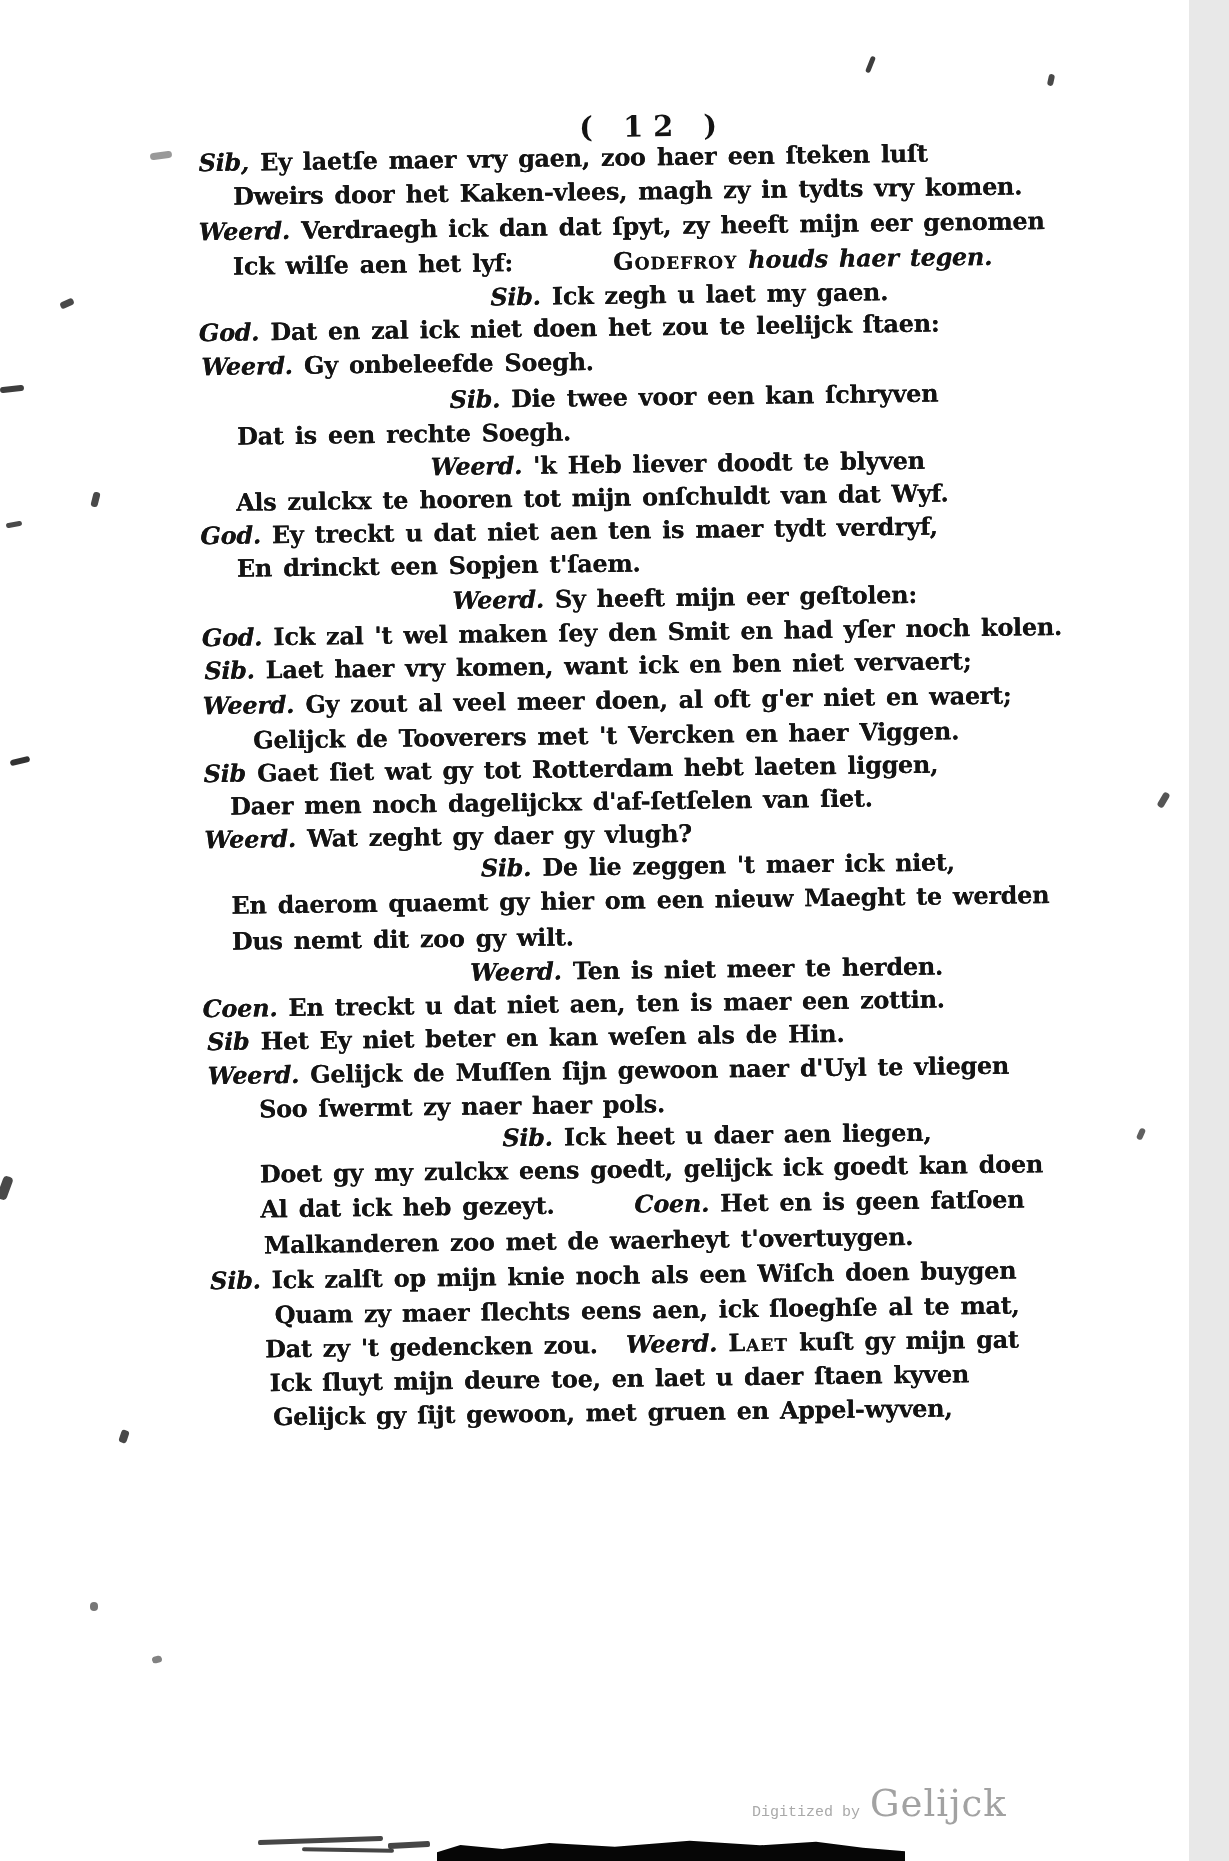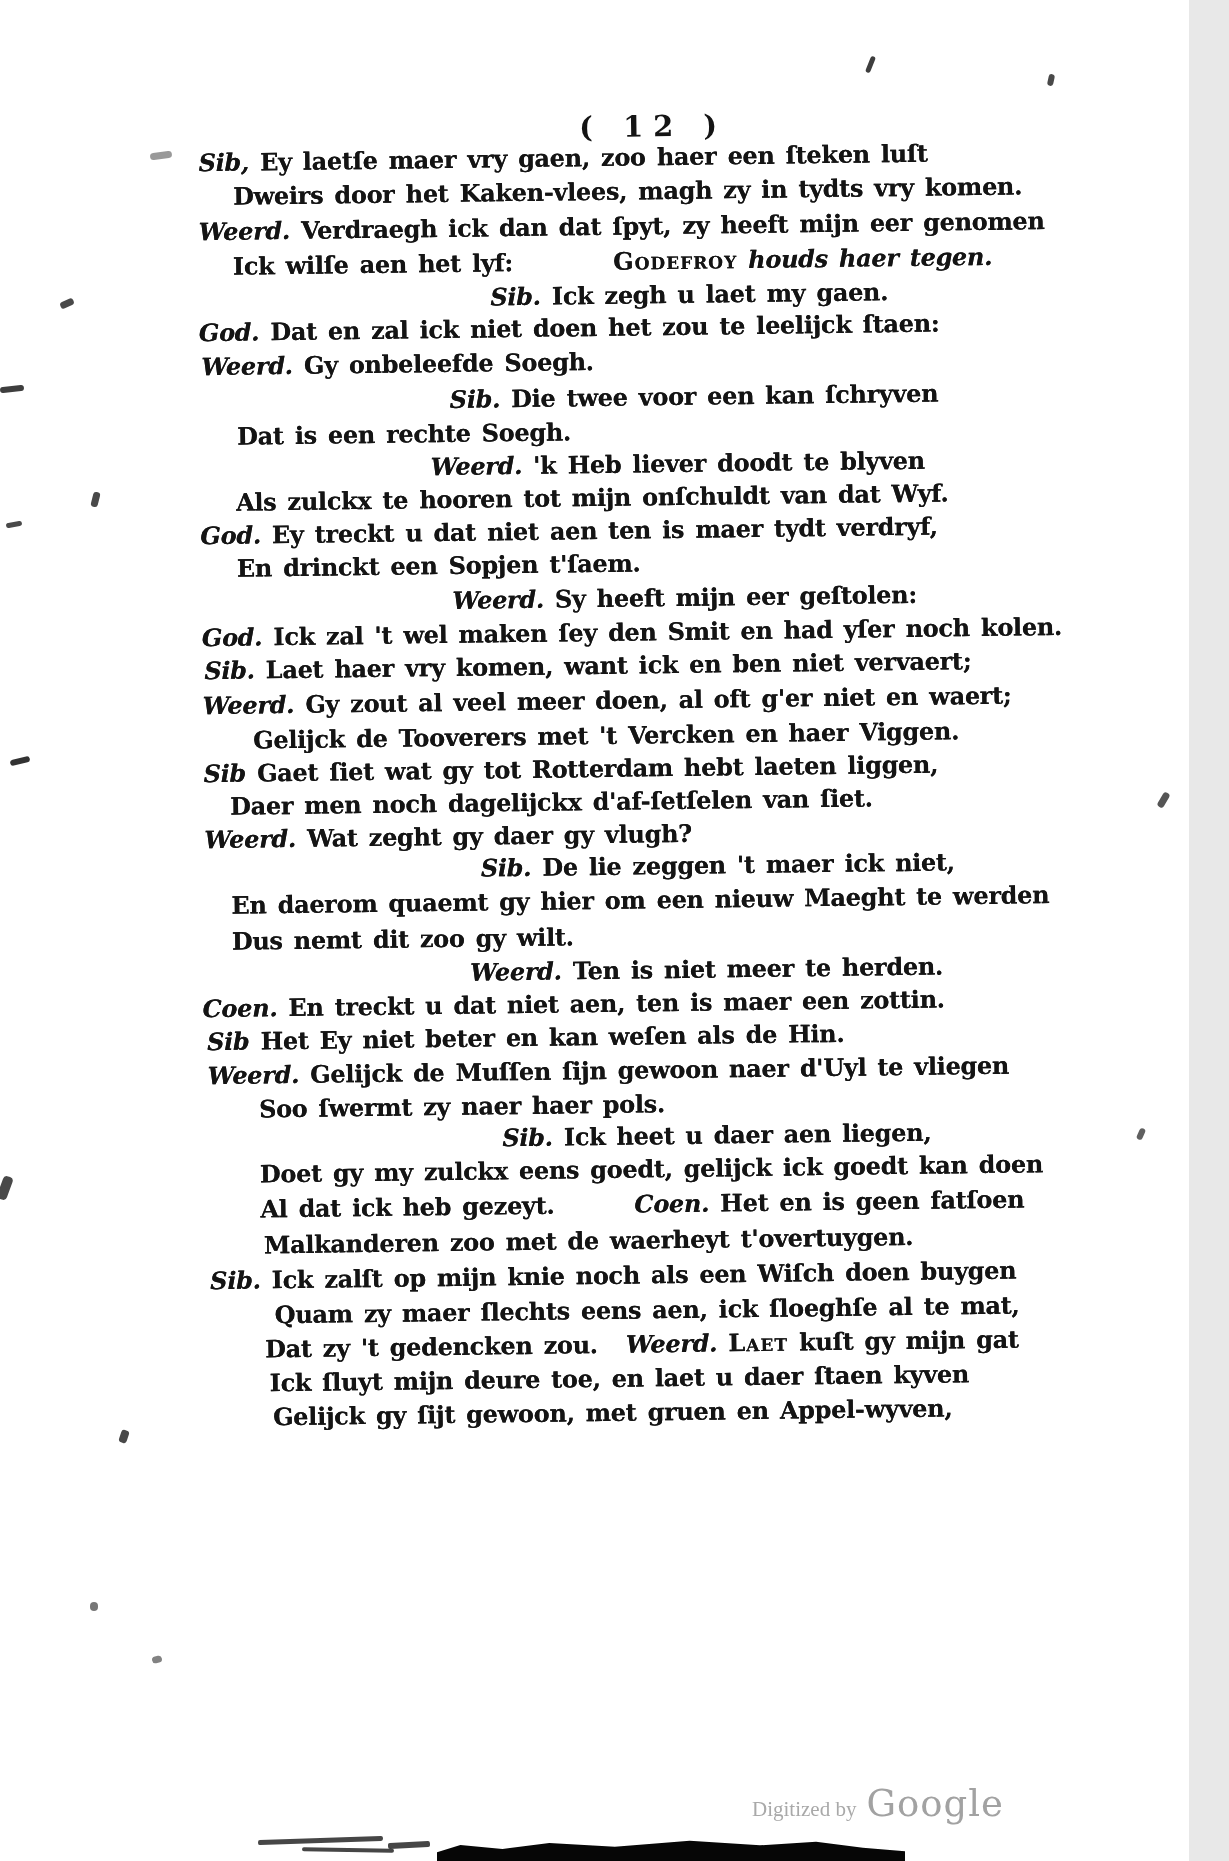--- a/index.html
+++ b/index.html
@@ -37,22 +37,22 @@
   .line .it{font-style:italic;}
   .line .sc{font-variant:small-caps;letter-spacing:1px;}
   .line .gap{display:inline-block;height:1px;}
   .watermark{
     position:absolute;
     left:752px;top:1782px;
     display:flex;align-items:baseline;gap:10px;
     user-select:none;
   }
   .wm-prefix{
-    font-family:Liberation Serif, serif;
-    font-size:21px;color:#a9a9a9;
+    font-family:Liberation Mono, monospace;
+    font-size:15px;color:#a9a9a9;
   }
   .wm-logo{
     font-family:"DejaVu Serif", serif;
     font-size:37px;color:#a2a2a2;
     letter-spacing:1px;
   }
   .artifact{position:absolute;background:#1c1c1c;}
   .bottom-bar{
     position:absolute;
     left:437px;top:1838px;width:468px;height:23px;
@@ -124,16 +124,16 @@
   <div class="artifact" style="left:90px;top:1602px;width:8px;height:9px;opacity:.6;border-radius:4px;"></div>
   <div class="artifact" style="left:152px;top:1656px;width:10px;height:7px;opacity:.55;border-radius:4px;transform:rotate(-12deg);"></div>
 
   <div class="smudge" style="left:258px;top:1838px;width:125px;height:5px;transform:rotate(-2deg);"></div>
   <div class="smudge" style="left:302px;top:1848px;width:92px;height:4px;transform:rotate(1deg);"></div>
   <div class="smudge" style="left:388px;top:1842px;width:42px;height:6px;transform:rotate(-3deg);"></div>
   <div class="bottom-bar"></div>
 
   <div class="watermark">
     <span class="wm-prefix">Digitized by</span>
-    <span class="wm-logo">Google</span>
+    <span class="wm-logo">Gelijck</span>
   </div>
 
 </div>
 
 </body></html>

